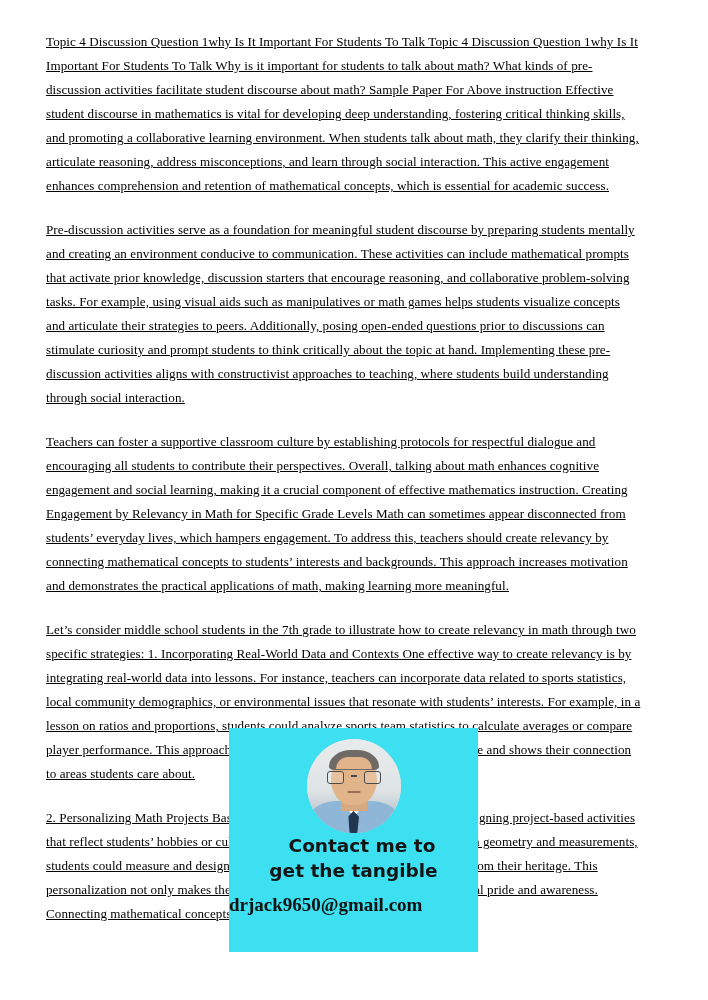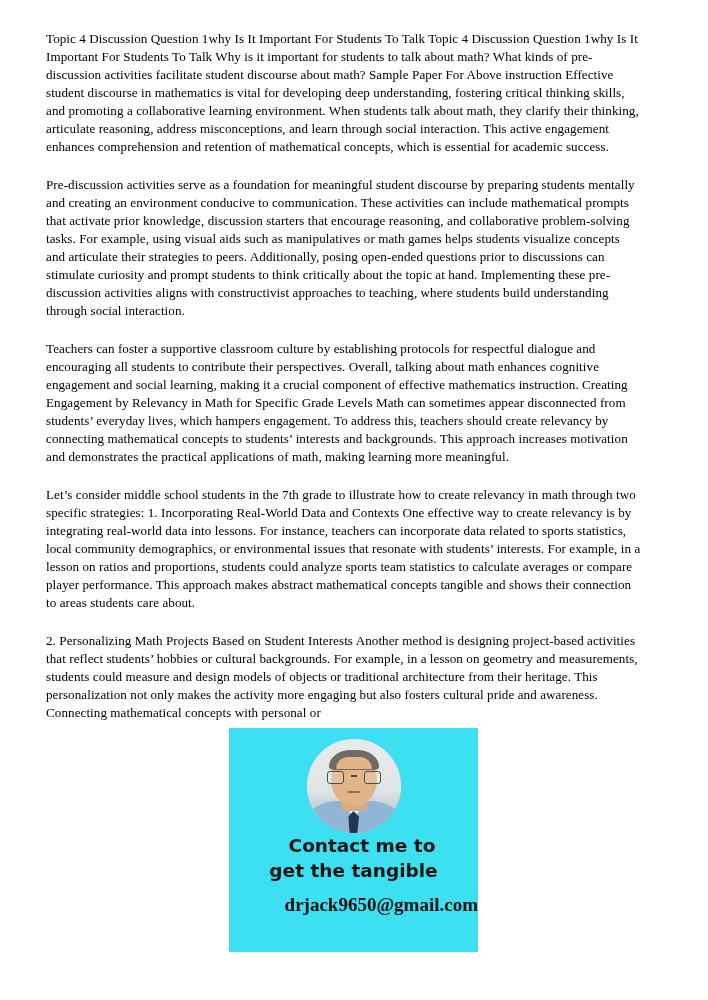--- a/index.html
+++ b/index.html
@@ -19,25 +19,26 @@
     left: 0;
     top: 0;
     width: 708px;
     height: 1000px;
     box-sizing: border-box;
     padding: 30px 66px 0 46px;
   }
   .para {
     font-family: "Liberation Serif", serif;
     font-size: 13.1px;
-    line-height: 18px;
+    line-height: 24px;
     color: #000000;
     text-align: left;
     margin: 0 0 20px 0;
     letter-spacing: 0.005em;
+    text-decoration: underline;
   }
   .para:last-child { margin-bottom: 0; }
 
   
   #overlay {
     position: absolute;
     left: 229px;
     top: 728px;
     width: 249px;
     height: 224px;
@@ -159,21 +160,21 @@
     text-align: center;
     line-height: 25px;
     width: 100%;
   }
   #overlay .line1 { margin-top: 0; padding-left: 17px; }
   #overlay .email {
     font-family: "Liberation Serif", serif;
     font-weight: bold;
     font-size: 19px;
     color: #111111;
-    text-align: right;
+    text-align: left;
     margin-top: 11px;
     width: 100%;
   }
 </style>
 </head>
 <body>
 
 <div id="doc">
   <p class="para">Topic 4 Discussion Question 1why Is It Important For Students To Talk Topic 4 Discussion Question 1why Is It Important For Students To Talk Why is it important for students to talk about math? What kinds of pre-discussion activities facilitate student discourse about math? Sample Paper For Above instruction Effective student discourse in mathematics is vital for developing deep understanding, fostering critical thinking skills, and promoting a collaborative learning environment. When students talk about math, they clarify their thinking, articulate reasoning, address misconceptions, and learn through social interaction. This active engagement enhances comprehension and retention of mathematical concepts, which is essential for academic success.</p>
   <p class="para">Pre-discussion activities serve as a foundation for meaningful student discourse by preparing students mentally and creating an environment conducive to communication. These activities can include mathematical prompts that activate prior knowledge, discussion starters that encourage reasoning, and collaborative problem-solving tasks. For example, using visual aids such as manipulatives or math games helps students visualize concepts and articulate their strategies to peers. Additionally, posing open-ended questions prior to discussions can stimulate curiosity and prompt students to think critically about the topic at hand. Implementing these pre-discussion activities aligns with constructivist approaches to teaching, where students build understanding through social interaction.</p>

